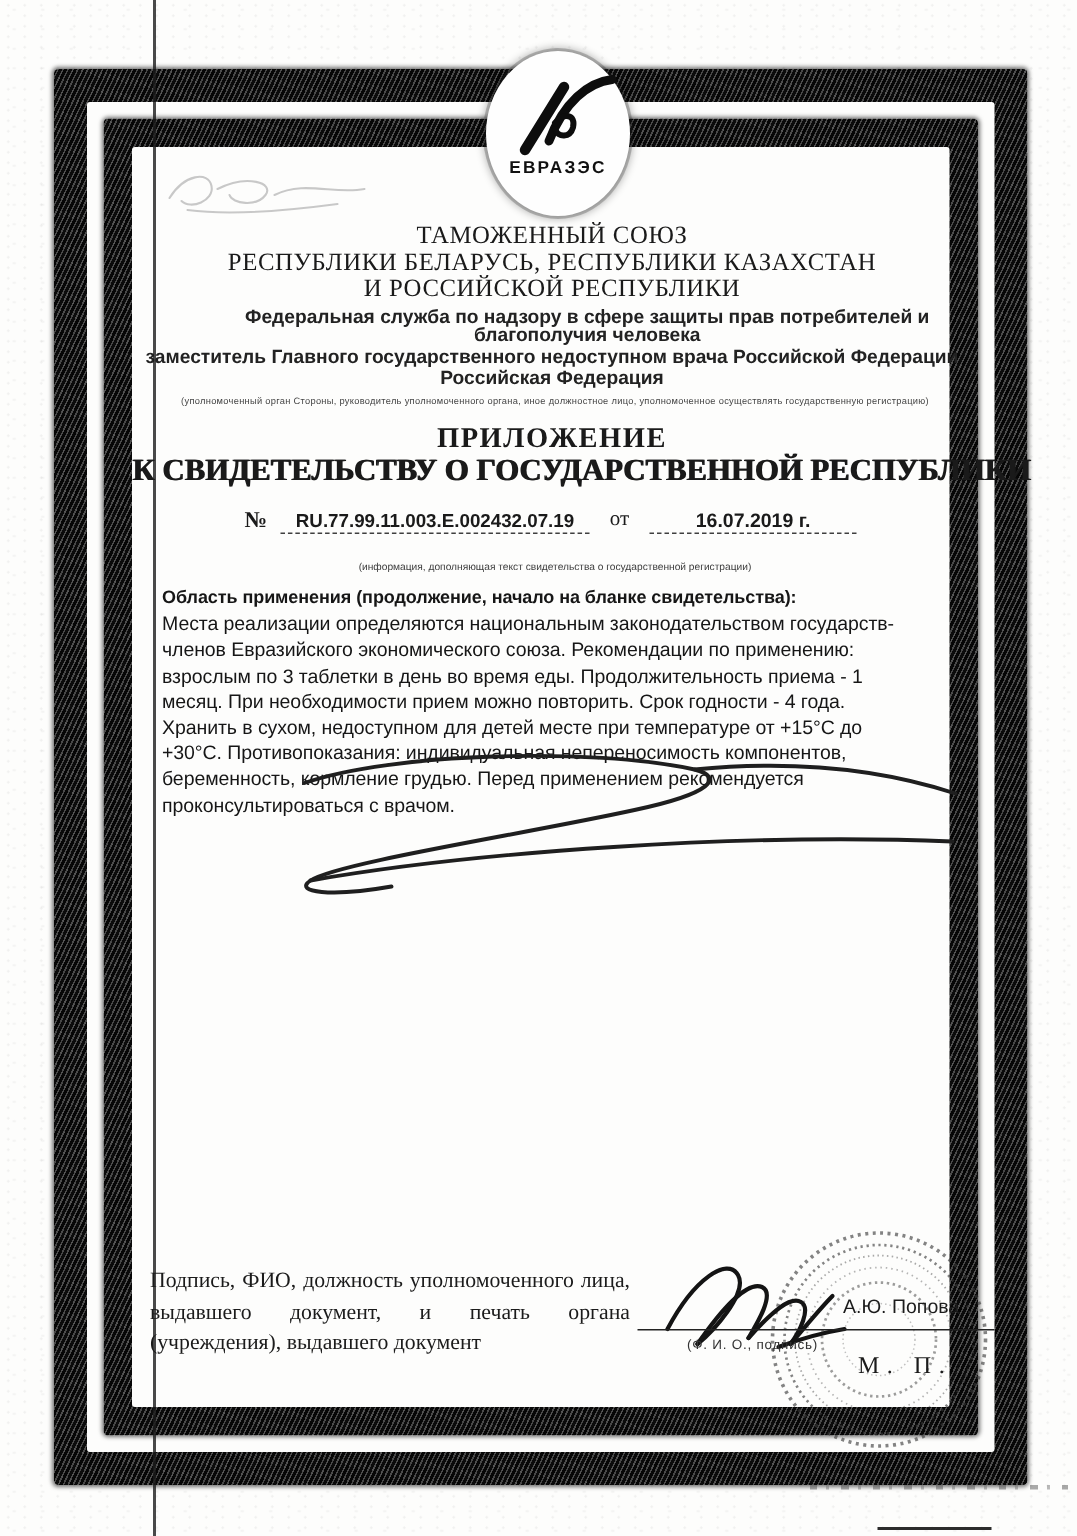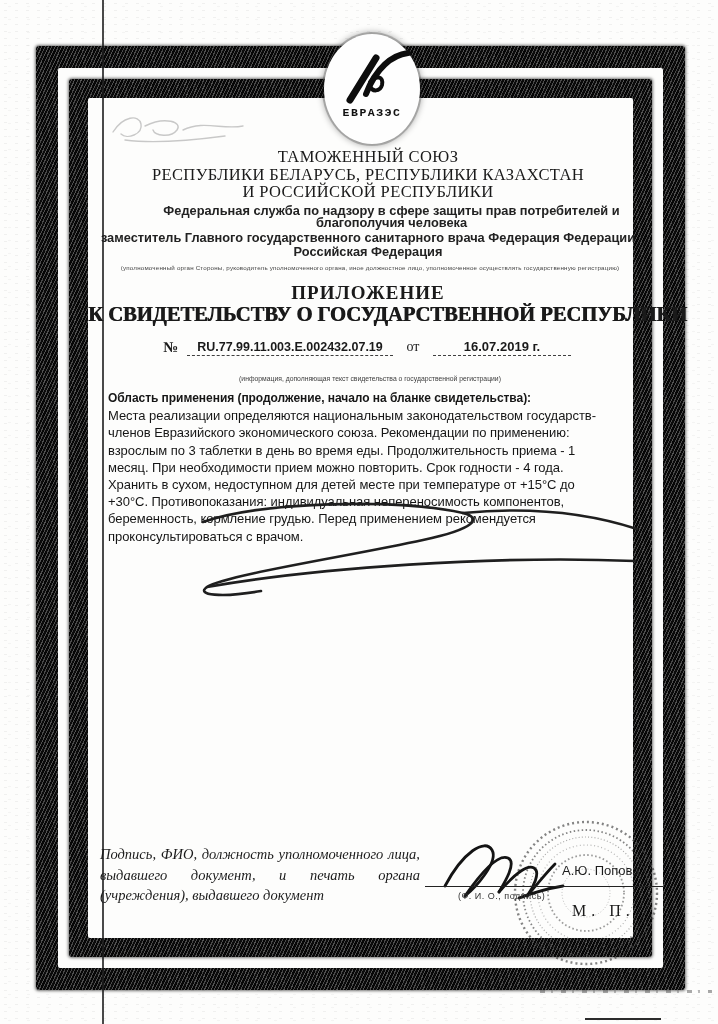--- a/index.html
+++ b/index.html
@@ -31,21 +31,20 @@
   .ring2{left:69px; top:79px; right:66px; bottom:67px;}
   .ring2 .hole{inset:19px;}
   
   .fold{left:102px; top:0; width:2px; height:1024px; background:#1c1c1c; opacity:.8; z-index:7;}
   
   .logo{
     left:324px; top:34px; width:96px; height:110px; z-index:6;
     background:#fefefe; border-radius:50%;
     box-shadow:0 0 0 2px rgba(40,40,40,.25), 0 0 6px 2px rgba(0,0,0,.3);
     text-align:center;
-    font-family:Liberation Mono, monospace;
   }
   .logo svg{display:block; margin:8px auto 0;}
   .logo-label{font-weight:bold; font-size:11.5px; letter-spacing:1.5px; color:#111; margin-top:-2px;}
   
   .header{left:88px; top:148px; width:560px; text-align:center; z-index:4;}
   .h-serif{font-family:"Liberation Serif", serif; font-weight:normal; font-size:16.5px; line-height:17.5px; letter-spacing:.4px;}
   .h-sans{font-size:12.8px; line-height:12.8px; margin-top:1px; font-weight:bold; color:#222;padding-left:47px;}
   .h-sans2{font-size:12.8px; line-height:13px; margin-top:1px; font-weight:bold; color:#222;}
   
   .org-caption{
@@ -67,21 +66,21 @@
   .no-label{font-family:"Liberation Serif", serif; font-size:15px; font-weight:bold; width:24px;}
   .nfield{border-bottom:1.6px dashed #3f3f3f; text-align:center; font-weight:600; padding-bottom:1px;}
   .nfield.f1{width:206px; font-size:12.5px;}
   .ot{width:40px; text-align:center; font-family:"Liberation Serif", serif; font-size:14px; padding-bottom:1px;}
   .nfield.f2{width:138px; font-size:13px;}
   
   .bodytext{left:108px; top:389px; width:508px; z-index:4; font-size:13px; line-height:17.2px; letter-spacing:-.05px; color:#161616;}
   .bodytext .bh{font-weight:bold; font-size:12px;}
   
   .foot-note{left:100px; top:844px; width:320px; z-index:4;
-    font-family:"Liberation Serif", serif; font-size:14.5px; line-height:20.5px; text-align:justify; color:#1b1b1b;font-style:italic;}
+    font-family:"Liberation Serif", serif; font-size:14.5px; line-height:20.5px; text-align:justify; color:#1b1b1b;}
   .signee{left:562px; top:863px; z-index:6; font-size:13px; color:#1c1c1c;}
   .sigline{left:425px; top:886px; width:238px; height:0; border-top:1.8px solid #222; z-index:6;}
   .sigcaption{left:458px; top:891px; z-index:6; font-size:9px; color:#333; letter-spacing:.5px; filter:blur(.2px);}
   .mp{left:572px; top:902px; z-index:6; font-family:"Liberation Serif", serif; font-size:16px; letter-spacing:5px; color:#1b1b1b;}
   
   .main-sig{left:165px; top:498px; z-index:4;}
   .off-sig{left:435px; top:830px; z-index:6;}
   .stamp{left:500px; top:815px; z-index:5; opacity:.62;}
   .pencil{left:105px; top:106px; z-index:3; opacity:.45; filter:blur(.4px);}
   .print-marks{left:540px; top:990px; width:172px; height:3px; z-index:3; opacity:.5;
@@ -122,21 +121,21 @@
       </g>
     </svg>
     <div class="logo-label">ЕВРАЗЭС</div>
   </div>
 
   <div class="abs header">
     <div class="h-serif">ТАМОЖЕННЫЙ СОЮЗ</div>
     <div class="h-serif">РЕСПУБЛИКИ БЕЛАРУСЬ, РЕСПУБЛИКИ КАЗАХСТАН</div>
     <div class="h-serif">И РОССИЙСКОЙ РЕСПУБЛИКИ</div>
     <div class="h-sans" style="margin-top:4px">Федеральная служба по надзору в сфере защиты прав потребителей и благополучия человека</div>
-    <div class="h-sans2">заместитель Главного государственного санитарного врача Федерация Федерации</div>
+    <div class="h-sans2">заместитель Главного государственного недоступном врача Российской Федерации</div>
     <div class="h-sans2">Российская Федерация</div>
   </div>
 
   <div class="abs org-caption">(уполномоченный орган Стороны, руководитель уполномоченного органа, иное должностное лицо, уполномоченное осуществлять государственную регистрацию)</div>
 
   <div class="abs title1">ПРИЛОЖЕНИЕ</div>
   <div class="abs title2">К СВИДЕТЕЛЬСТВУ О ГОСУДАРСТВЕННОЙ РЕСПУБЛИКИ</div>
 
   <div class="abs numrow">
     <div class="no-label">№</div>

